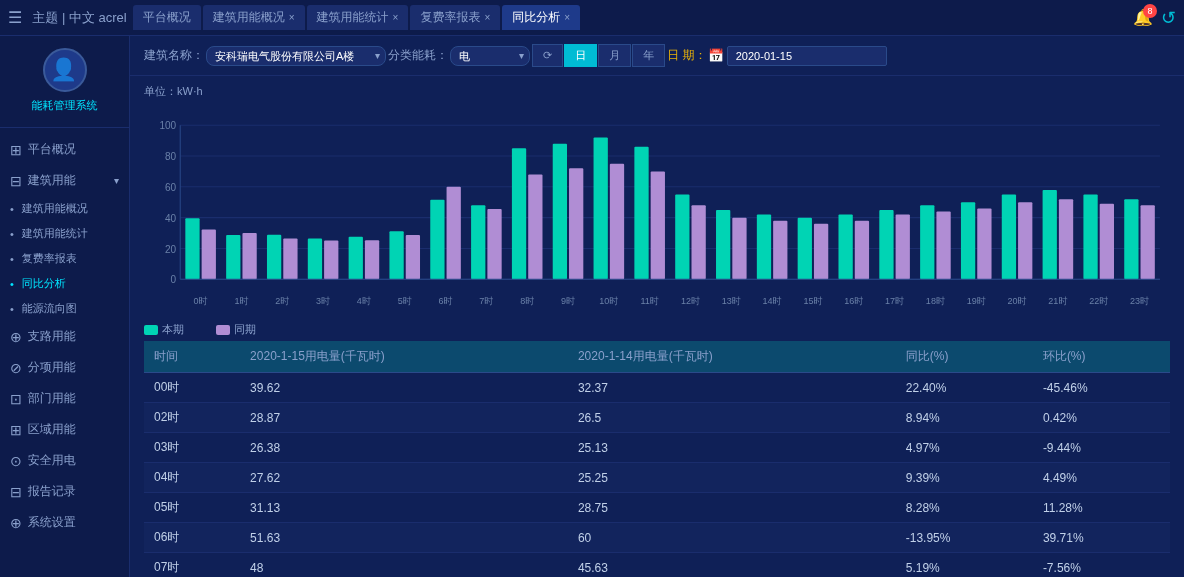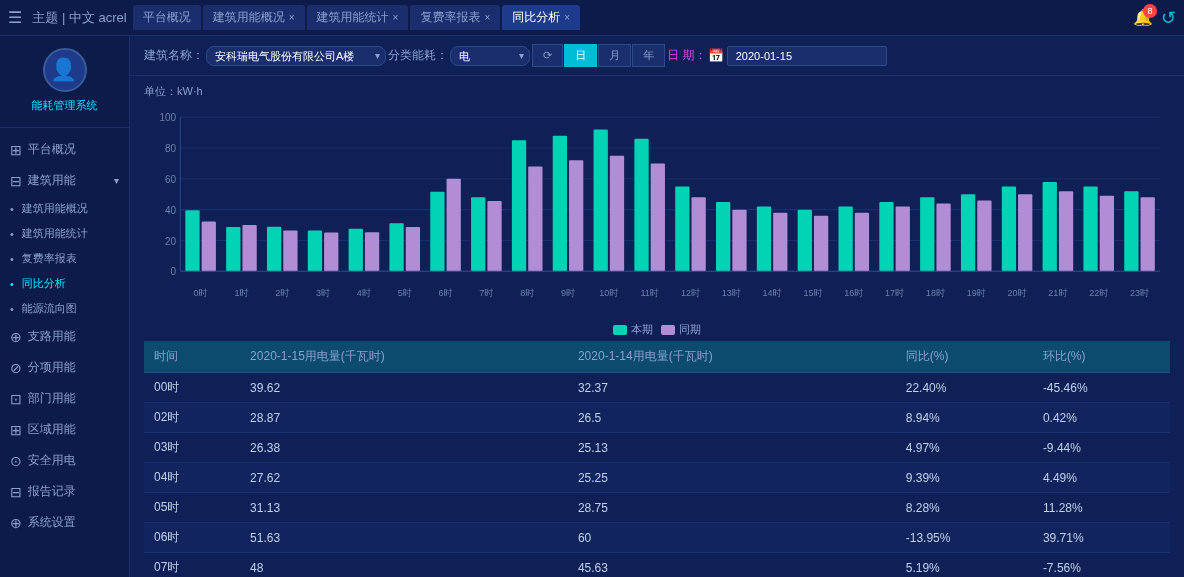--- a/index.html
+++ b/index.html
@@ -40,38 +40,38 @@
     
     .filter-bar { background: #0f2057; padding: 8px 14px; display: flex; align-items: center; gap: 2px; flex-shrink: 0; border-bottom: 1px solid #1a2d6d; flex-wrap: wrap; }
     .filter-label { color: #8aa0cc; font-size: 12px; }
     .filter-select { background: #1a2d6d; border: 1px solid #2a4a8a; color: #fff; border-radius: 8px; padding: 3px 22px 3px 8px; font-size: 11px; appearance: none; -webkit-appearance: none; cursor: pointer; min-width: 180px; }
     .filter-select-wrap { position: relative; display: inline-flex; align-items: center; }
     .filter-select-wrap::after { content: '▾'; position: absolute; right: 6px; color: #8aa0cc; pointer-events: none; font-size: 10px; }
     .filter-select-small { min-width: 80px; }
     .time-buttons { display: flex; gap: 1px; }
     .time-btn { background: #1a2d6d; border: 1px solid #2a4a8a; color: #8aa0cc; padding: 3px 10px; cursor: pointer; font-size: 11px; }
     .time-btn.active { background: #00bcd4; border-color: #00bcd4; color: #fff; }
-    .date-label { color: #d946ef; font-size: 12px; }
+    .date-label { color: #eab308; font-size: 12px; }
     .date-input { background: #1a2d6d; border: 1px solid #2a4a8a; color: #fff; border-radius: 2px; padding: 3px 8px; font-size: 11px; min-width: 100px; }
 
     
     .chart-section { padding: 8px 14px 4px; flex-shrink: 0; }
-    .chart-unit { color: #8aa0cc; font-size: 11px; margin-bottom: 8px; }
+    .chart-unit { color: #8aa0cc; font-size: 11px; margin-bottom: 16px; }
     .chart-container { position: relative; height: 195px; }
     .chart-svg { width: 100%; height: 100%; }
 
     
     .table-section { flex: 1; overflow-y: auto; padding: 0 14px 8px; }
     .data-table { width: 100%; border-collapse: collapse; }
     .data-table th { background: #0c4a6e; color: #8aa0cc; padding: 7px 10px; text-align: left; font-size: 12px; font-weight: normal; border-bottom: 1px solid #2a4a8a; position: sticky; top: 0; }
     .data-table td { padding: 6px 10px; font-size: 12px; color: #c0d0e8; border-bottom: 1px solid #1a2d6d; }
     .data-table tr:nth-child(even) td { background: rgba(26, 45, 109, 0.3); }
 
     
-    .legend { display: flex; gap: 8px; justify-content: center; margin-top: 20px; }
+    .legend { display: flex; gap: 32px; justify-content: flex-start; margin-top: 12px; }
     .legend-item { display: flex; align-items: center; gap: 4px; font-size: 11px; color: #8aa0cc; }
     .legend-box { width: 14px; height: 10px; border-radius: 2px; }
 
     ::-webkit-scrollbar { width: 6px; height: 6px; }
     ::-webkit-scrollbar-track { background: #0d1b4b; }
     ::-webkit-scrollbar-thumb { background: #2a4a8a; border-radius: 3px; }
   </style>
 </head>
 <body>
 

